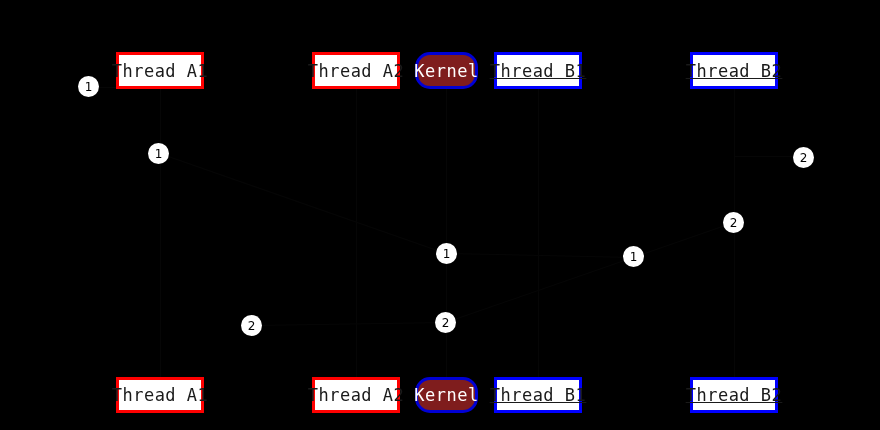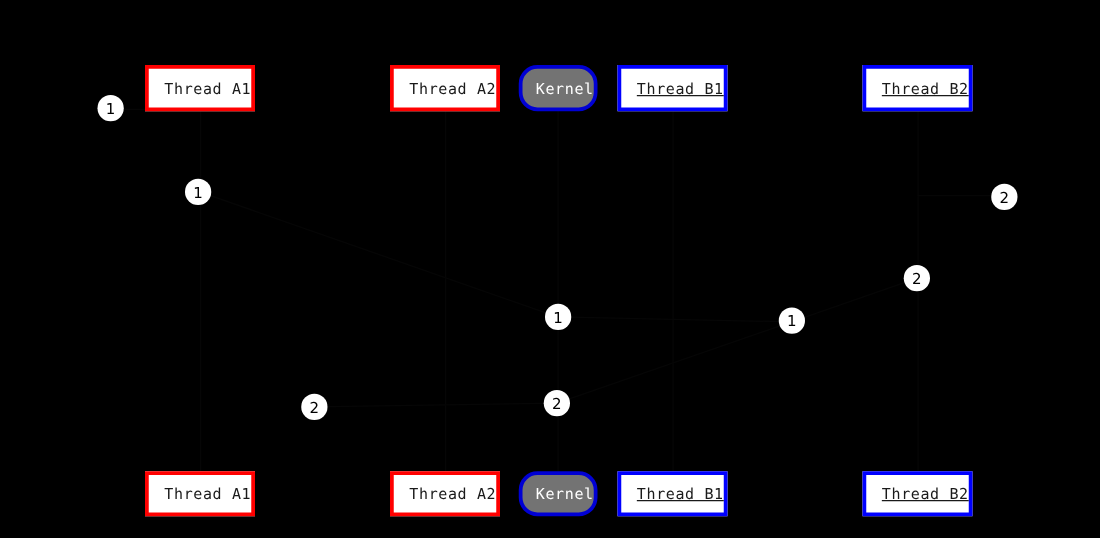--- a/index.html
+++ b/index.html
@@ -17,34 +17,34 @@
     background: #000000;
     overflow: hidden;
   }
 
   
   .participant {
     position: absolute;
     box-sizing: border-box;
     display: flex;
     align-items: center;
-    justify-content: flex-end;
+    justify-content: center;
     background: #ffffff;
     border-style: solid;
     border-width: 3px;
-    font-size: 12px;
+    font-size: 17px;
     letter-spacing: 0.5px;
     white-space: nowrap;
     color: #1a1a1a;
     font-family: "DejaVu Sans Mono", "Liberation Mono", monospace;
   }
   .participant.red   { border-color: #ff0000; }
   .participant.blue  { border-color: #0000ff; text-decoration: underline; }
   .participant.solid-blue {
-    background: #737373;
+    background: #7f1d1d;
     border-color: #0000d4;
     color: #ffffff;
     border-radius: 15px;
   }
   .participant .ptext { pointer-events: none; }
 
   
   .lifeline {
     position: absolute;
     width: 1px;

